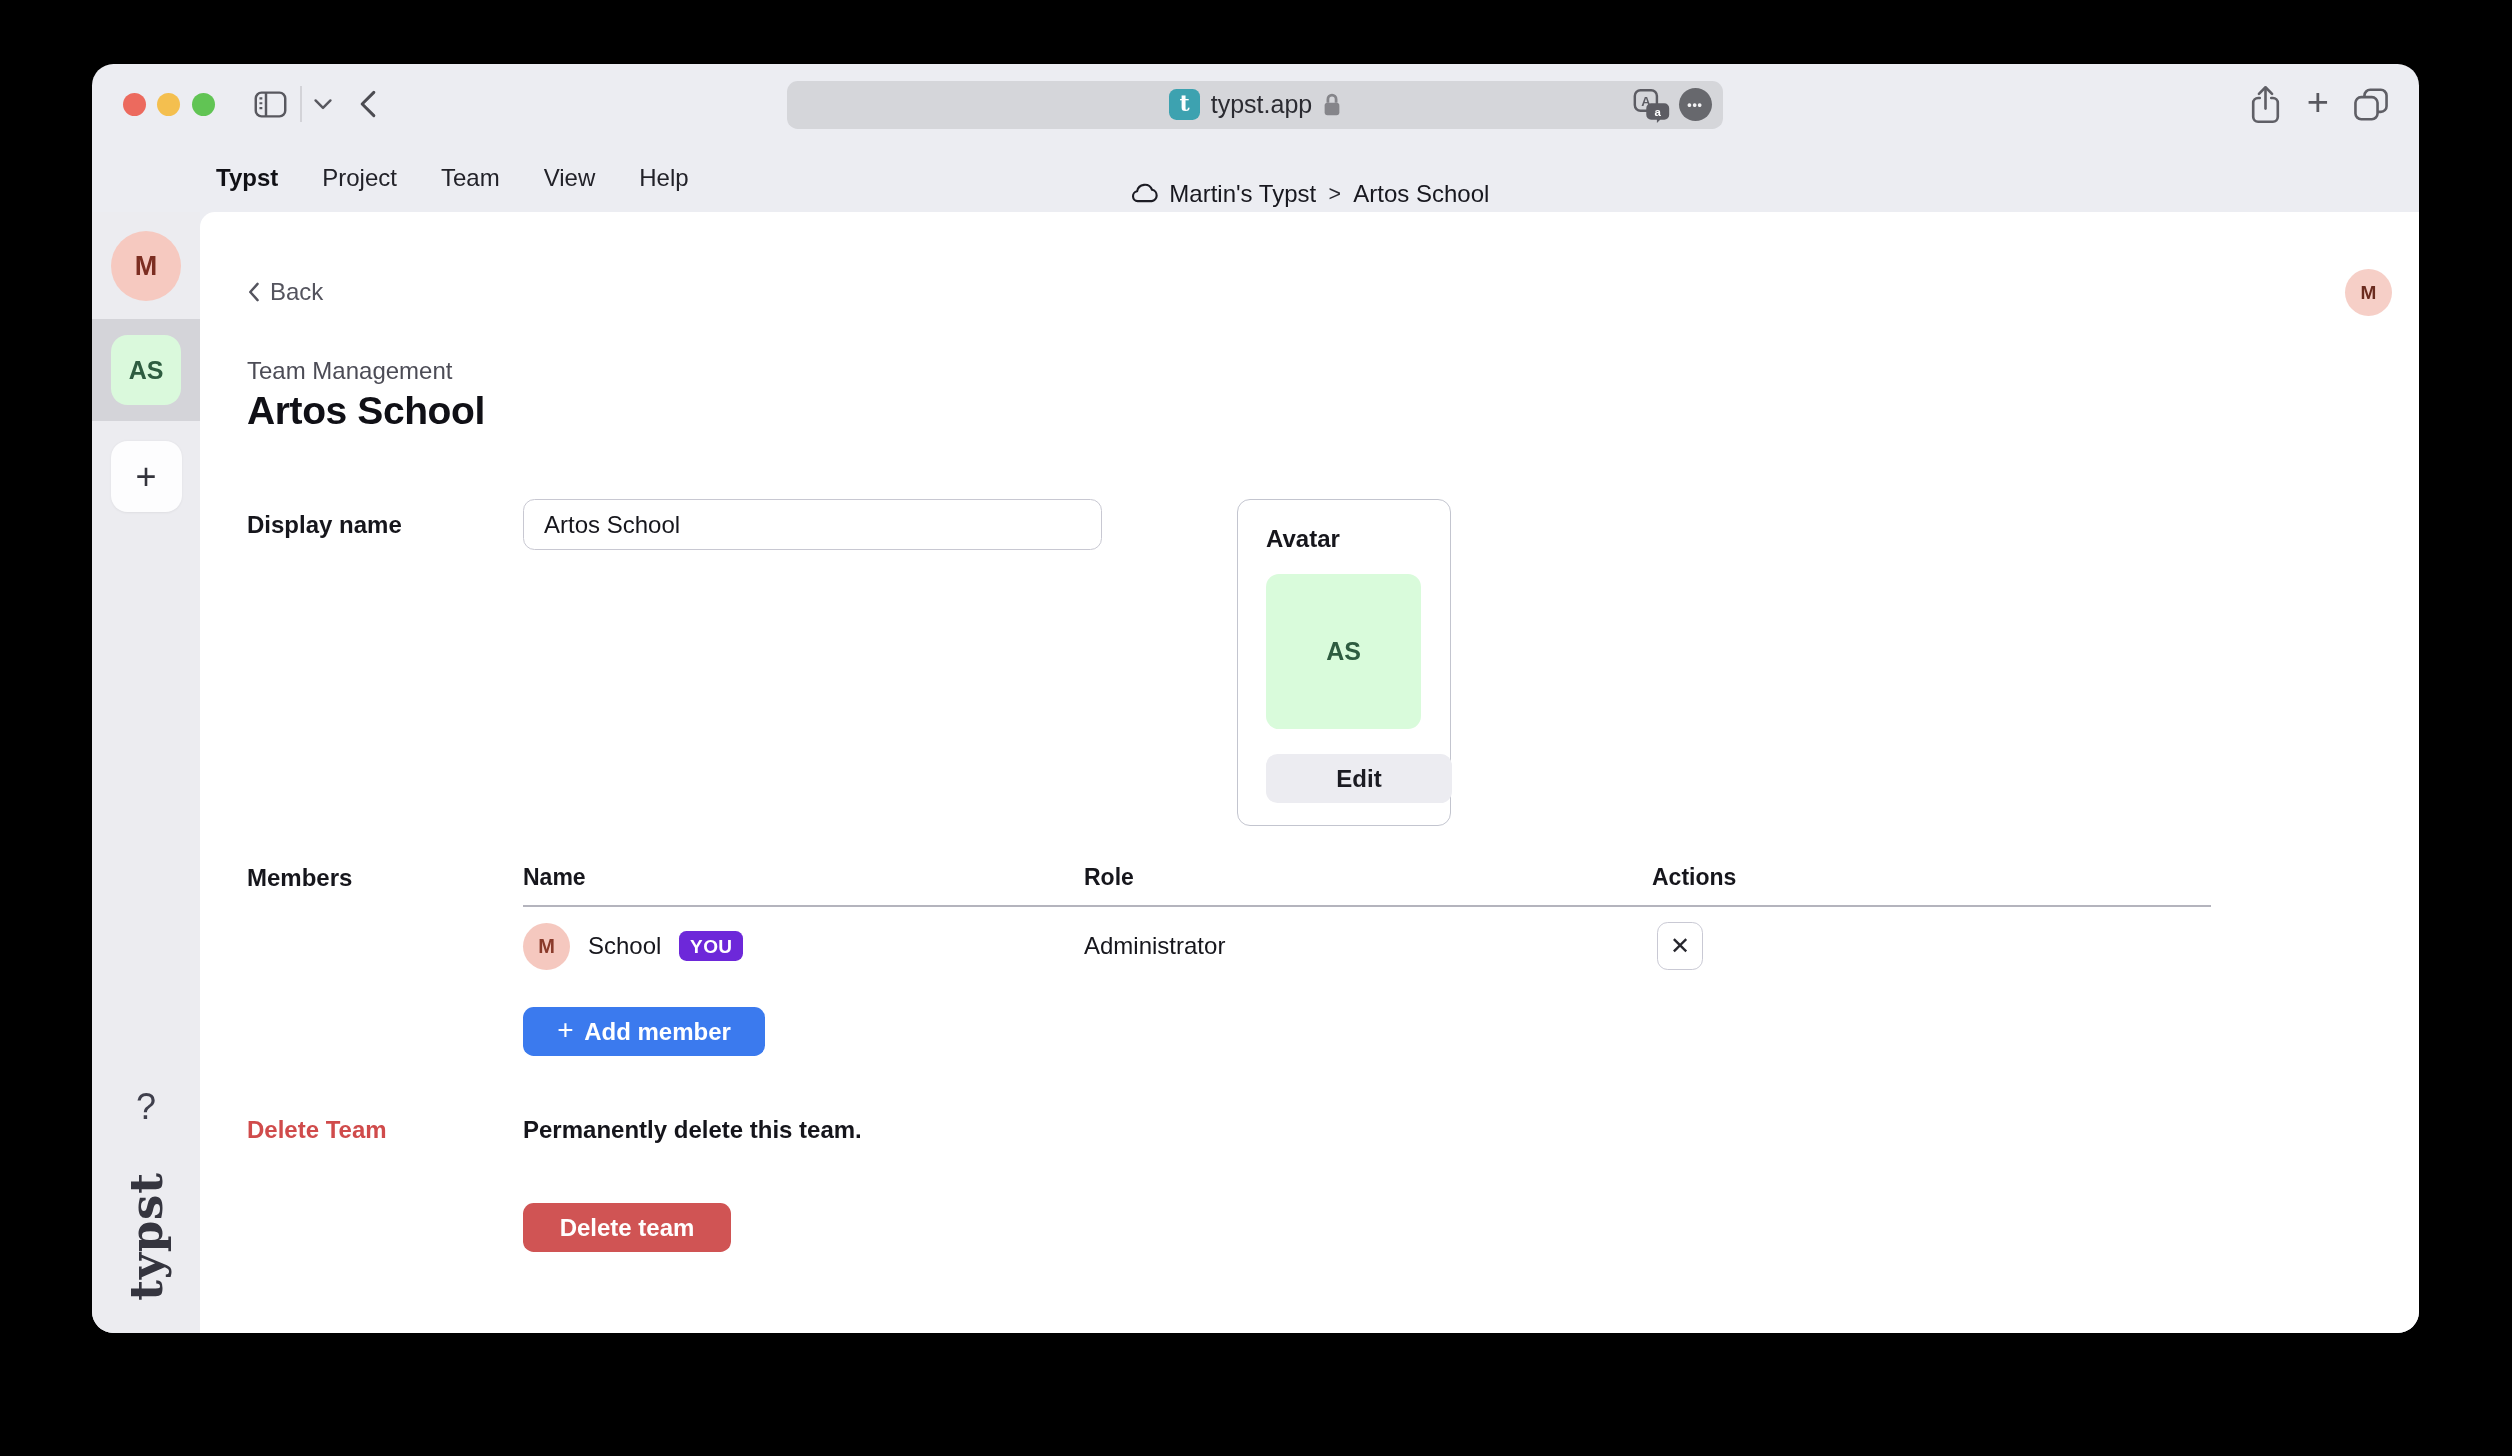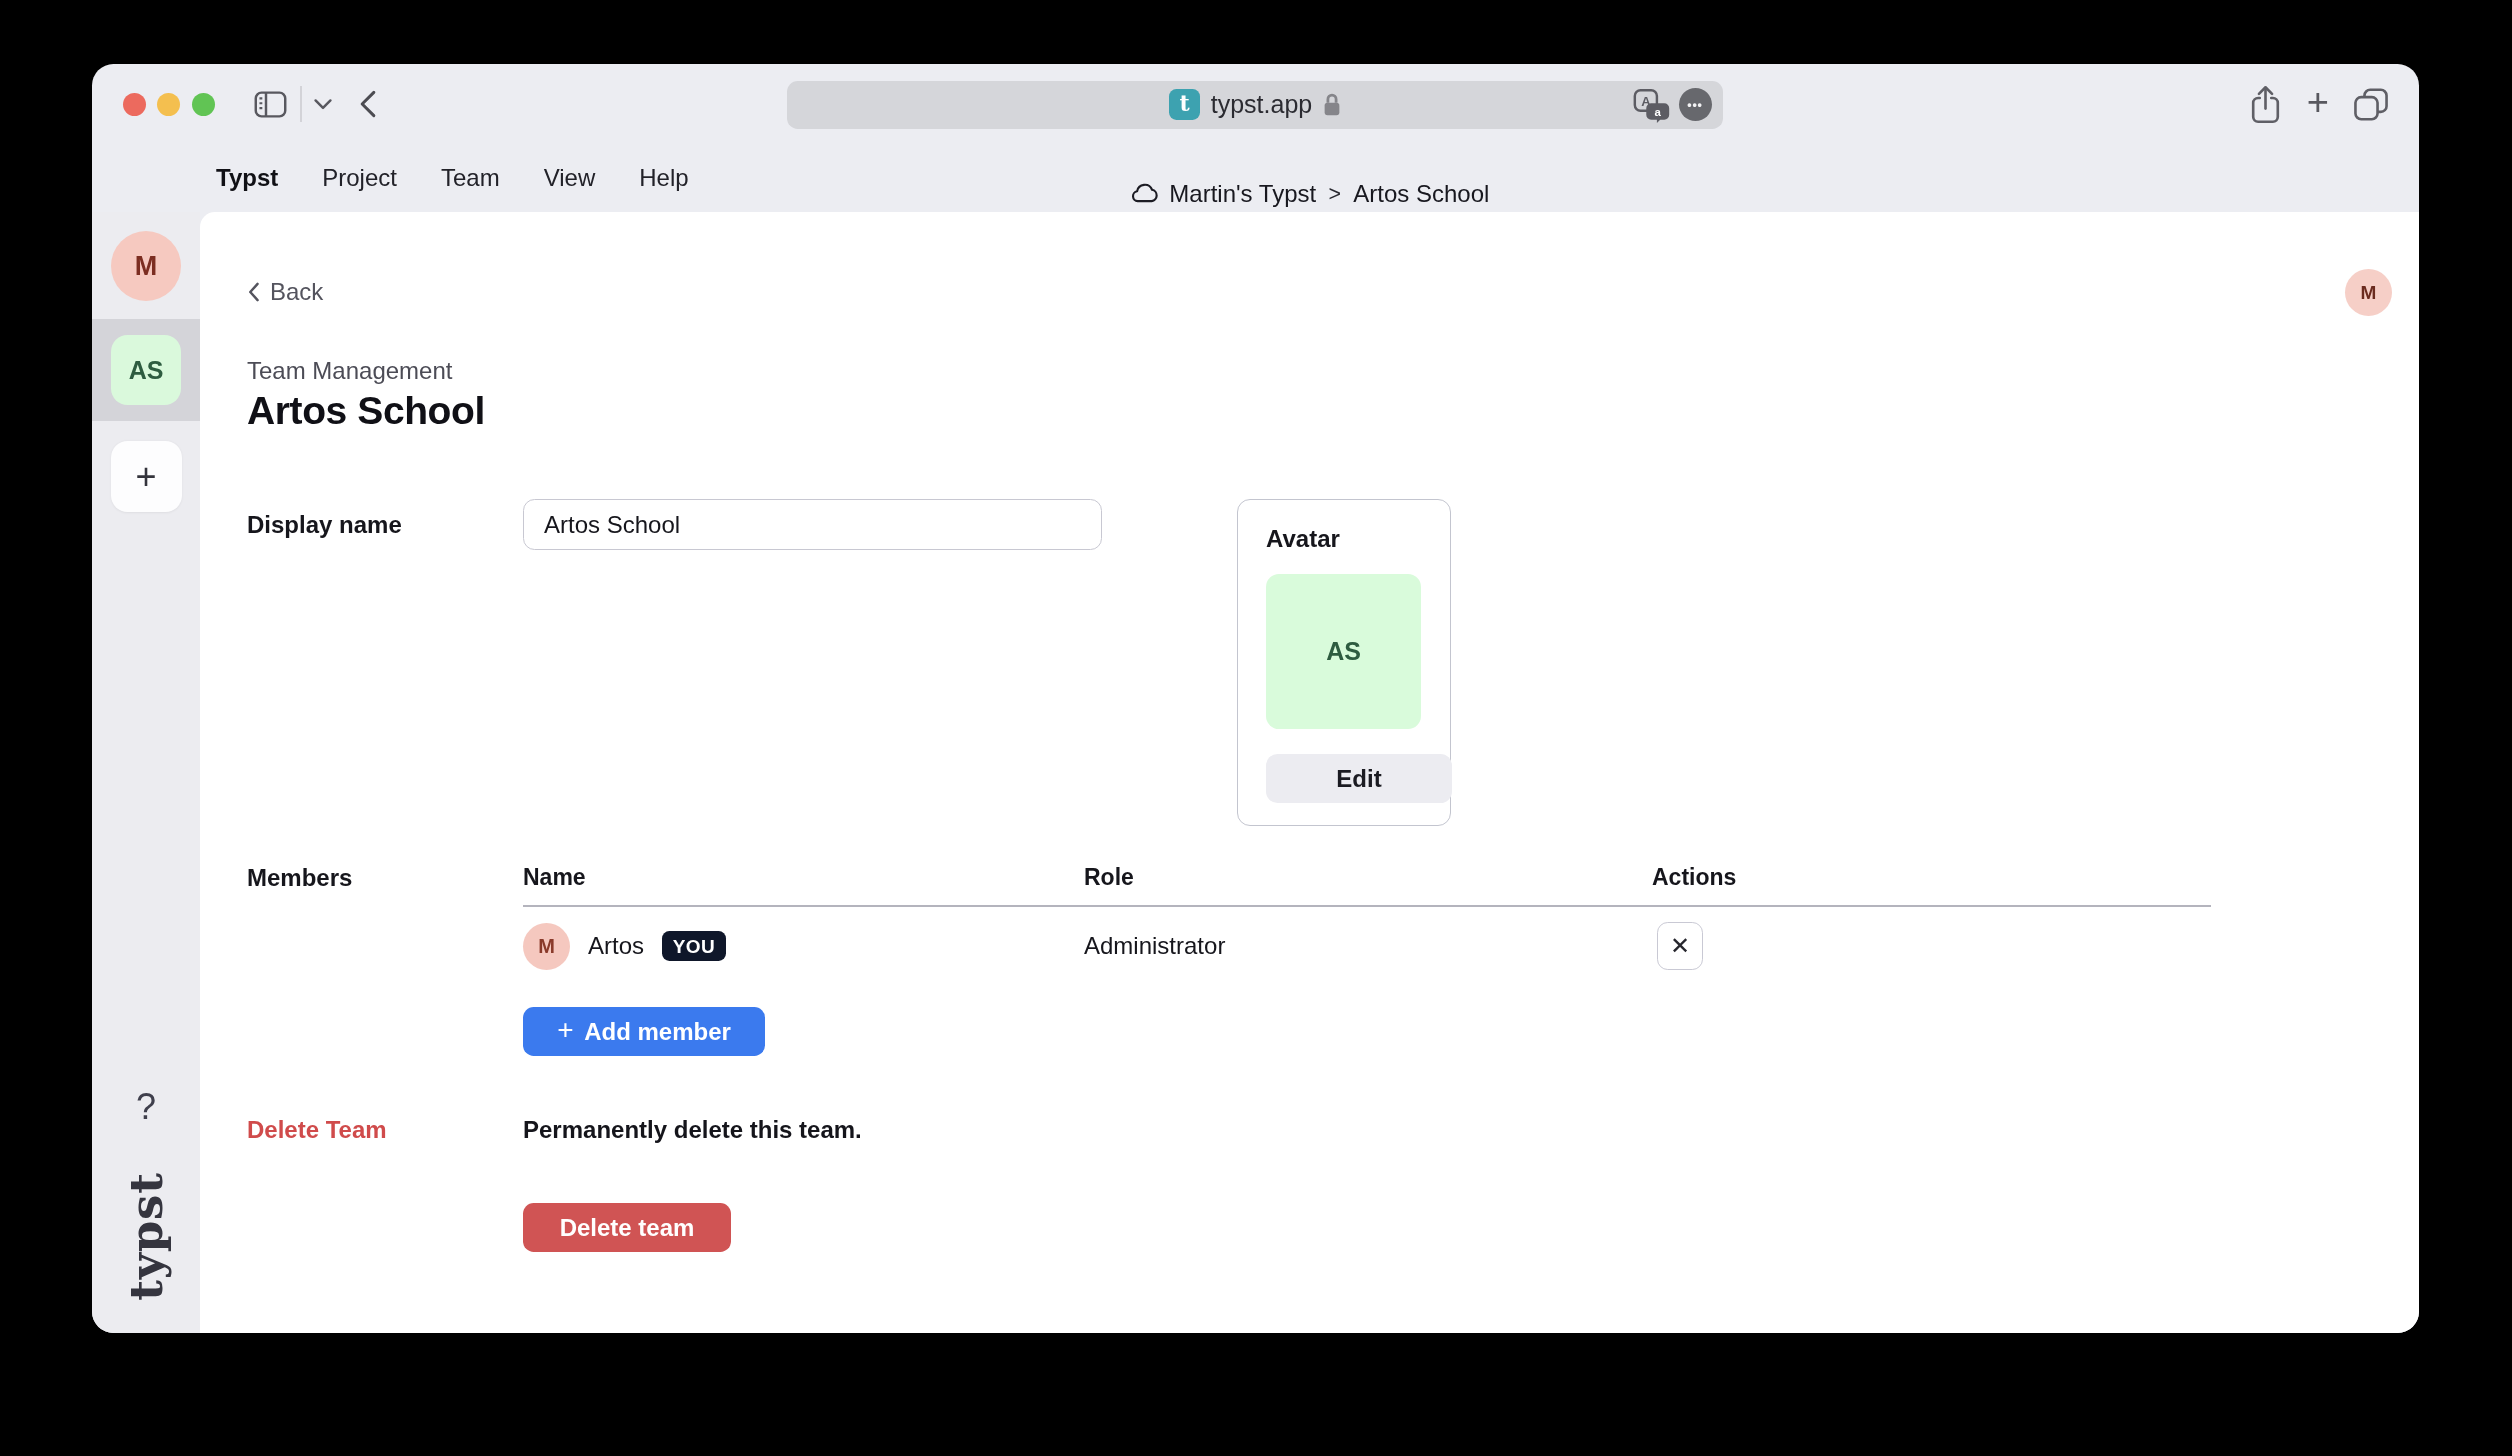--- a/index.html
+++ b/index.html
@@ -113,21 +113,21 @@
   .th-role{left:884px;}
   .th-actions{left:1452px;}
   .table-divider{position:absolute;left:323px;top:693px;width:1688px;height:1.6px;background:#b4b4bd;}
   .member-cell{position:absolute;left:323px;top:710px;height:48px;display:flex;align-items:center;gap:18px;}
   .row-avatar{
     width:47px;height:47px;border-radius:50%;background:#f5c8bf;color:#8a3a2a;
     display:flex;align-items:center;justify-content:center;font-weight:bold;font-size:20px;
   }
   .member-name{font-size:24px;color:#16161c;}
   .you-badge{
-    background:#0f172a;color:#fff;font-size:19px;font-weight:bold;letter-spacing:0.4px;
+    background:#6d28d9;color:#fff;font-size:19px;font-weight:bold;letter-spacing:0.4px;
     padding:5.8px 10.7px;border-radius:7.4px;line-height:1;
   }
   .role-cell{position:absolute;left:884px;top:710px;height:48px;display:flex;align-items:center;font-size:24px;color:#16161c;}
   .remove-btn{
     position:absolute;left:1457px;top:710px;width:46px;height:48px;box-sizing:border-box;
     border:1.6px solid #c9c9d4;border-radius:10.7px;background:#fff;color:#26262d;
     display:flex;align-items:center;justify-content:center;font-size:24px;
     font-family:"Liberation Sans",sans-serif;
   }
   .add-member-btn{
@@ -283,21 +283,21 @@
       </div>
 
       <div class="members-label">Members</div>
       <div class="th th-name">Name</div>
       <div class="th th-role">Role</div>
       <div class="th th-actions">Actions</div>
       <div class="table-divider"></div>
 
       <div class="member-cell">
         <span class="row-avatar">M</span>
-        <span class="member-name">Artos</span>
+        <span class="member-name">School</span>
         <span class="you-badge">YOU</span>
       </div>
       <div class="role-cell">Administrator</div>
       <button class="remove-btn">
         <span>✕</span>
       </button>
 
       <button class="add-member-btn">
         <span class="plus">+</span>
         <span class="lbl">Add member</span>

